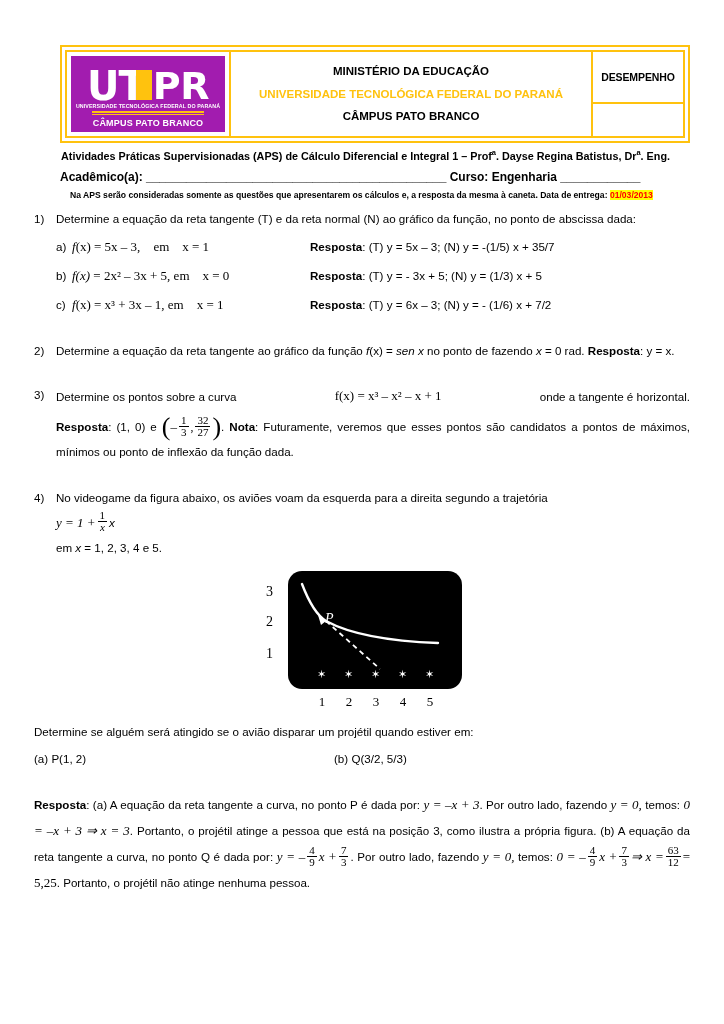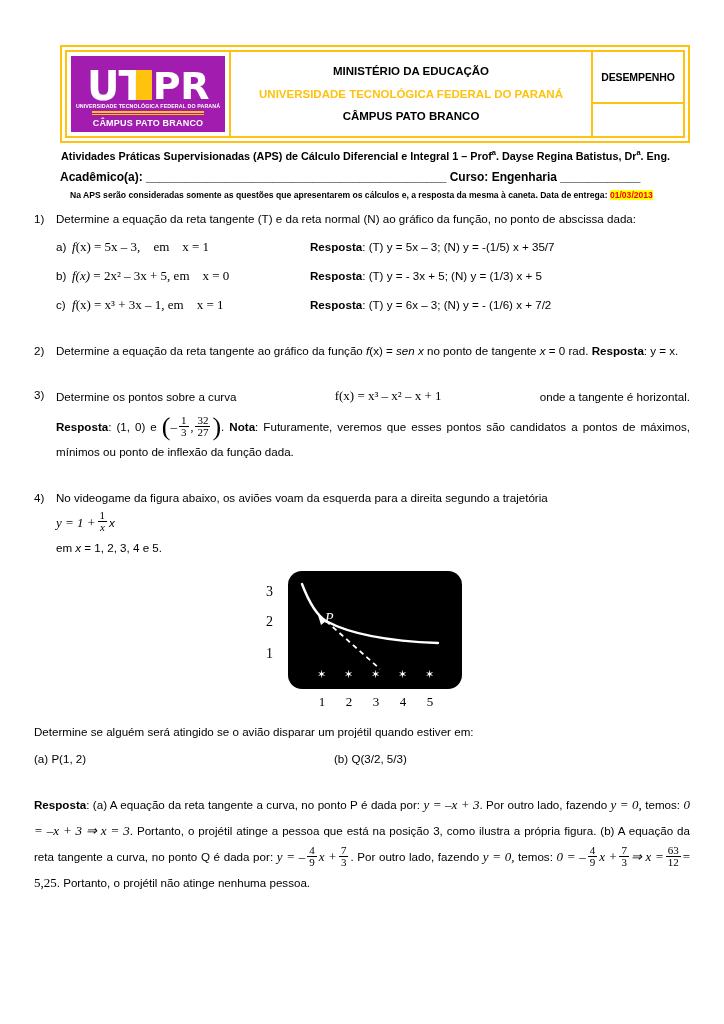--- a/index.html
+++ b/index.html
@@ -404,21 +404,21 @@
         <span class="mi">f</span><span class="mser">(x) = x³ + 3x – 1,</span>
         <span class="mr">em</span>
         &nbsp;&nbsp;&nbsp;<span class="mr">x = 1</span>
       </div>
       <div class="si-ans"><b>Resposta</b><span>: (T) y = 6x – 3; (N) y = - (1/6) x + 7/2</span></div>
     </div>
 
     <div class="q" style="margin-top:26px">
       <div class="q-num">2)</div>
       <div class="q-body just">
-        <span>Determine a equação da reta tangente ao gráfico da função </span><span class="ital">f</span><span>(x) = </span><span class="ital">sen x</span><span> no ponto de tangente </span><span class="ital">x</span><span> = 0 rad. </span><b>Resposta</b><span>: y = x.</span>
+        <span>Determine a equação da reta tangente ao gráfico da função </span><span class="ital">f</span><span>(x) = </span><span class="ital">sen x</span><span> no ponto de fazendo </span><span class="ital">x</span><span> = 0 rad. </span><b>Resposta</b><span>: y = x.</span>
       </div>
     </div>
 
     <div class="q" style="margin-top:26px">
       <div class="q-num">3)</div>
       <div class="q-body">
         <div style="display:flex;justify-content:space-between;align-items:flex-end;">
           <span>Determine os pontos sobre a curva</span>
           <span class="mser" style="font-size:13px">f(x) = x³ – x² – x + 1</span>
           <span>onde a tangente é horizontal.</span>

